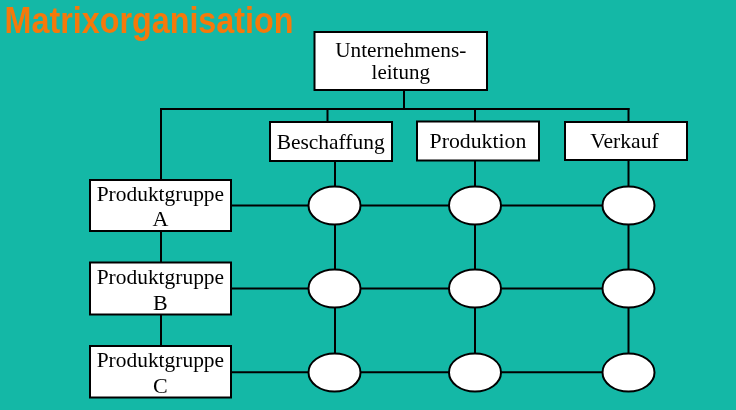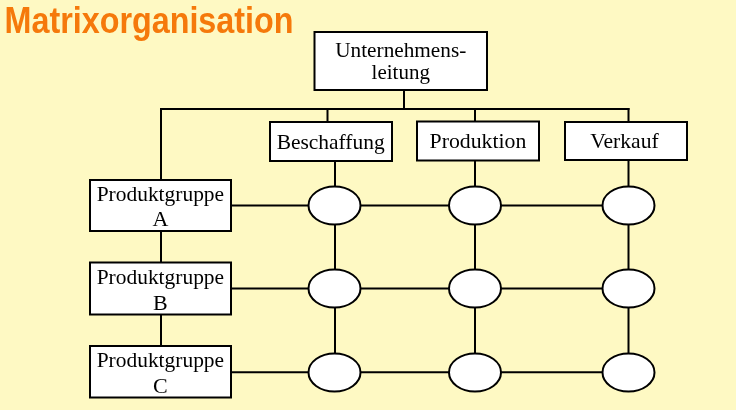--- a/index.html
+++ b/index.html
@@ -1,16 +1,16 @@
 <!DOCTYPE html>
 <html><head>
 <meta charset="utf-8">
 <style>
   html,body{margin:0;padding:0;background:#ffffff;}
-  .page{position:relative;width:736px;height:410px;overflow:hidden;background:#fef9c3;}
+  .page{position:relative;width:736px;height:410px;overflow:hidden;background:#14b8a6;}
   svg{filter:blur(0.55px);}
   svg{display:block;}
   text{font-family:"Liberation Serif", serif;fill:#000;}
 </style>
 </head>
 <body>
 <div class="page">
 <svg width="736" height="410" viewBox="0 0 736 410" xmlns="http://www.w3.org/2000/svg">
 
   <g stroke="#000000" stroke-width="2" fill="none">

